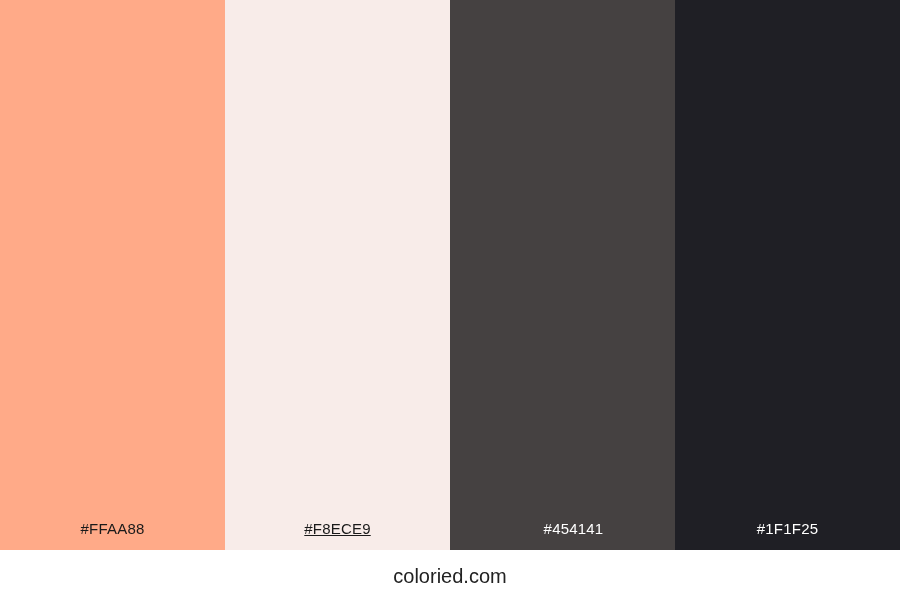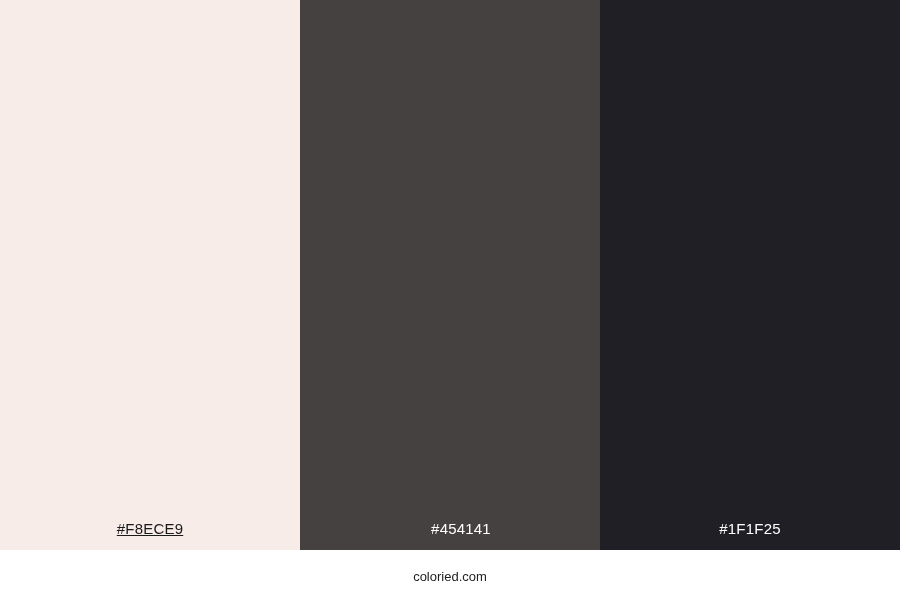--- a/index.html
+++ b/index.html
@@ -65,35 +65,38 @@
     flex: 1 1 auto;
     width: 900px;
     background: #ffffff;
     display: flex;
     align-items: flex-start;
     justify-content: center;
   }
 
   .footer-text {
     font-family: "Liberation Sans", sans-serif;
-    font-size: 13px;
+    font-size: 20px;
     line-height: 15px;
     color: #222222;
     margin-top: 19px;
     white-space: nowrap;
   }
 </style>
 </head>
 <body style="background: rgb(255, 255, 255);">
 
 <div class="palette-page">
 
   <div class="swatch-strip">
 
 
+    <div class="swatch" style="background-color: rgb(255, 170, 136);">
+      <span class="swatch-label on-light" style="color: rgb(26, 26, 26);">#FFAA88</span>
+    </div>
 
     <div class="swatch" style="background-color: rgb(248, 236, 233);">
       <span class="swatch-label on-light" style="color: rgb(26, 26, 26); text-decoration: underline;">#F8ECE9</span>
     </div>
 
     <div class="swatch" style="background-color: rgb(69, 65, 65);">
       <span class="swatch-label on-dark" style="color: rgb(255, 255, 255); padding-left: 22px;">#454141</span>
     </div>
 
     <div class="swatch" style="background-color: rgb(31, 31, 37);">

